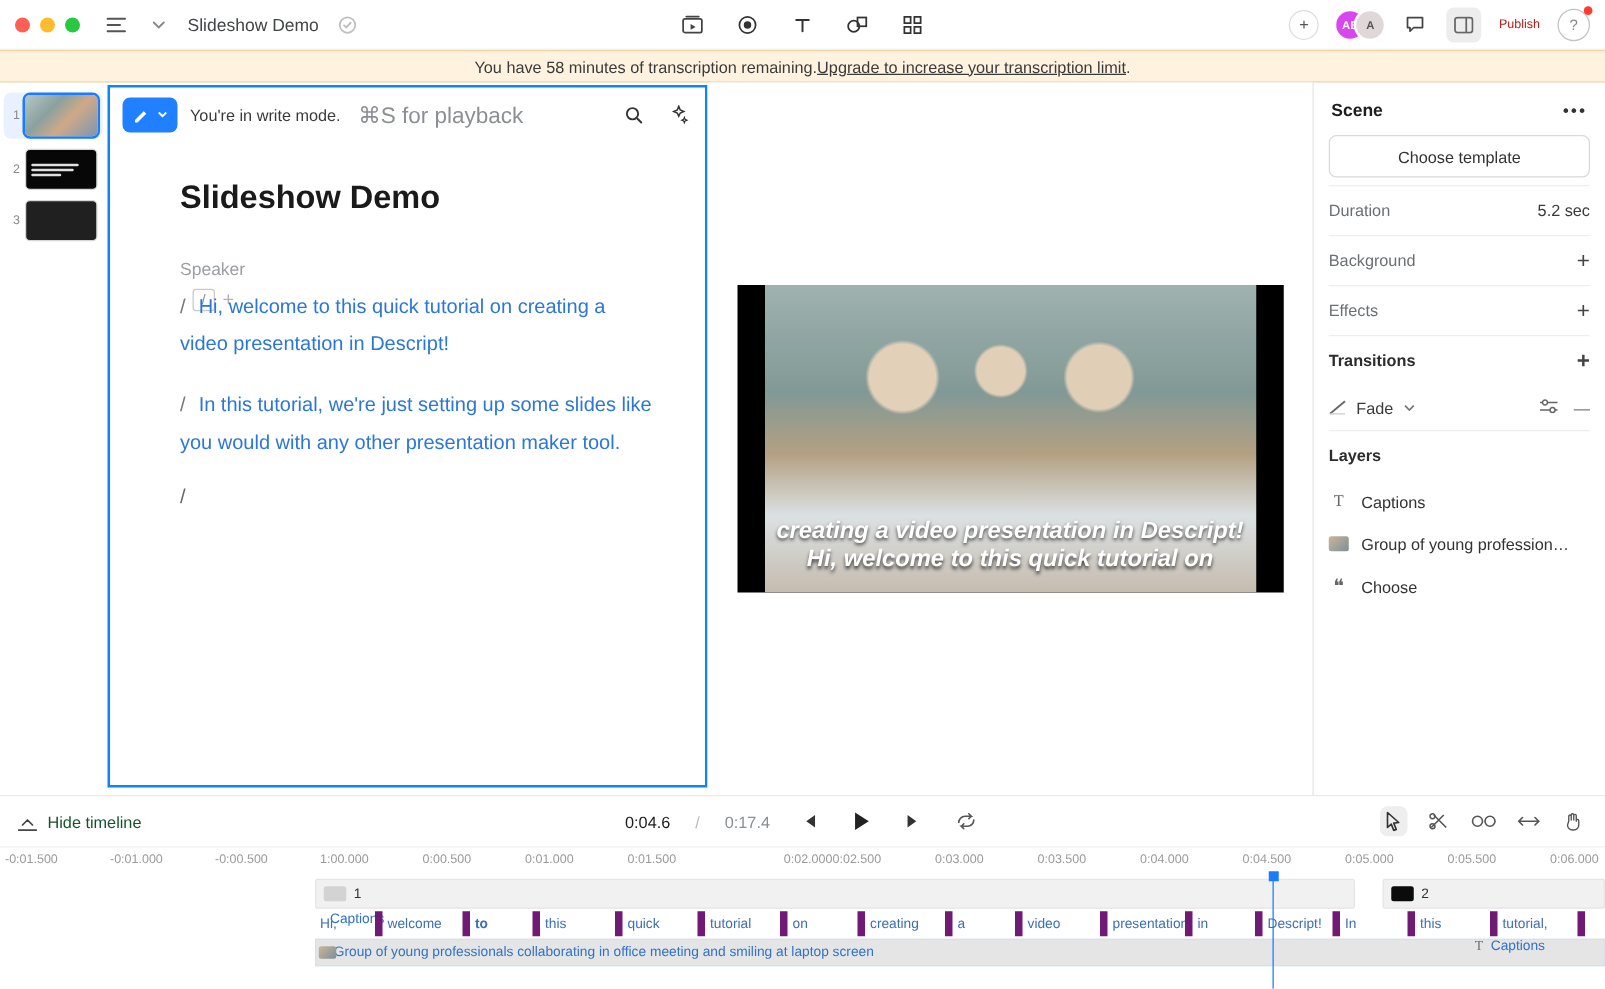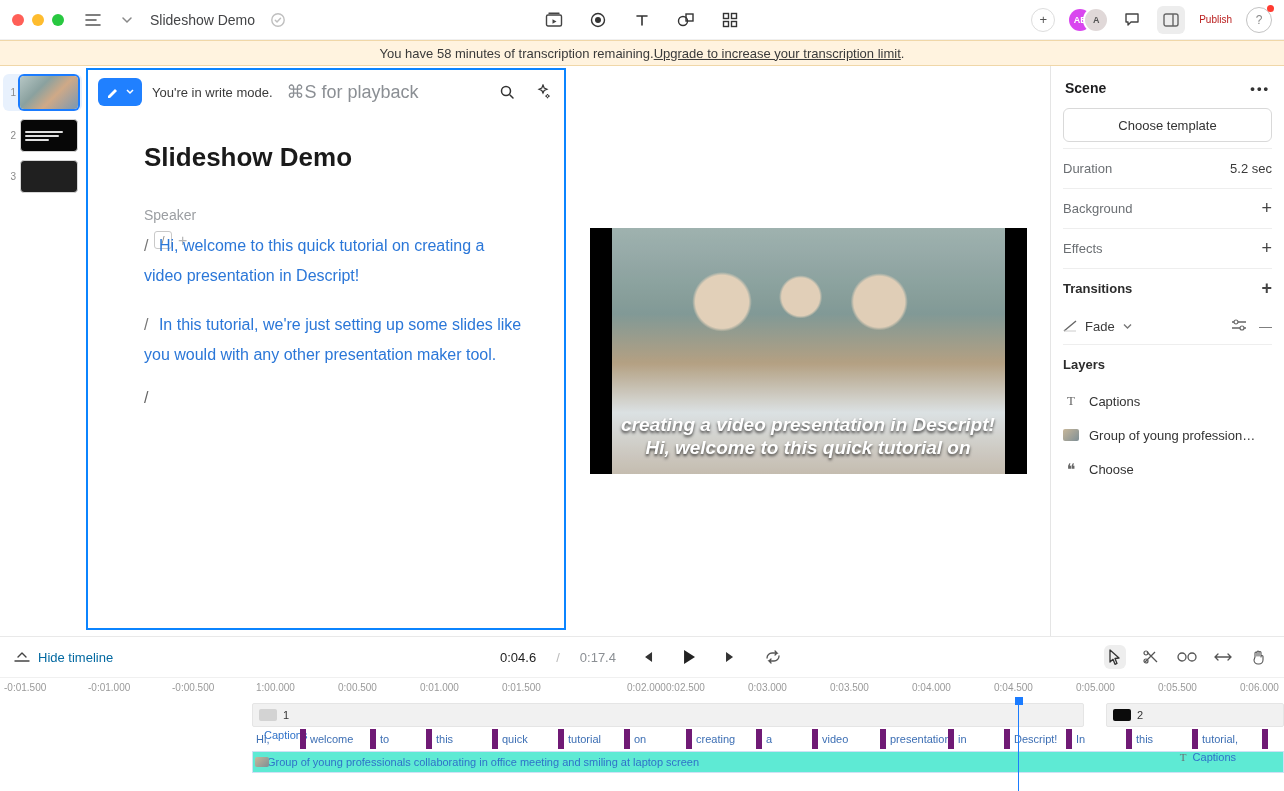--- a/index.html
+++ b/index.html
@@ -166,42 +166,42 @@
   .layer.truncate span.txt{white-space:nowrap;overflow:hidden;text-overflow:ellipsis;max-width:170px;display:inline-block;}
   .thumb-mini{width:16px;height:12px;border-radius:2px;background:linear-gradient(135deg,#c8b79a,#7e8f96);}
 
   
   .footer{
     position:absolute;left:0;right:0;bottom:0;height:155px;border-top:1px solid #e9e9e9;background:#fff;display:flex;flex-direction:column;
   }
   .controls{
     height:40px;display:flex;align-items:center;position:relative;padding:0 14px;
   }
-  .hide-tl{display:flex;align-items:flex-start;gap:8px;color:#0369a1;}
+  .hide-tl{display:flex;align-items:flex-end;gap:8px;color:#14532d;}
   .play-cluster{position:absolute;left:50%;top:0;height:40px;transform:translateX(-50%);display:flex;align-items:center;gap:20px;color:#333;}
   .time-cur{color:#1c1c1c;}
   .time-tot{color:var(--muted);}
   .right-tools{margin-left:auto;display:flex;align-items:center;gap:14px;color:#555;}
   .tool-active{background:#eee;border-radius:6px;padding:4px;}
   .ruler{
     height:22px;position:relative;border-top:1px solid #f0f0f0;font-size:10px;color:#9a9a9a;
   }
   .ruler span{position:absolute;top:4px;}
   .tracks{flex:1;position:relative;}
   .scene-track{position:absolute;left:252px;right:0;top:4px;height:24px;display:flex;}
   .scene-block{height:24px;background:#f1f1f1;border:1px solid #e5e5e5;display:flex;align-items:center;padding-left:6px;font-size:11px;color:#333;border-radius:2px;}
   .scene-block .sw{width:18px;height:12px;border-radius:2px;margin-right:6px;}
   .scene1{flex:0 0 832px;}
   .scene1 .sw{background:#d3d3d3;}
   .scene2{margin-left:22px;flex:1;}
   .scene2 .sw{background:#0b0b0b;}
   .word-track{position:absolute;left:252px;right:0;top:30px;height:24px;display:flex;}
   .word-cell{height:20px;border-right:6px solid #701a75;font-size:11px;color:#3d6fb4;display:flex;align-items:center;padding:0 4px;white-space:nowrap;overflow:hidden;}
   .captions-tag{position:absolute;left:264px;top:30px;font-size:11px;color:#2f72c9;}
-  .image-track{position:absolute;left:252px;right:0;top:52px;height:22px;background:#5eead4;border:1px solid #cfe1f5;font-size:11px;color:#2f72c9;display:flex;align-items:center;padding-left:14px;}
+  .image-track{position:absolute;left:252px;right:0;top:52px;height:22px;background:#e5e5e5;border:1px solid #cfe1f5;font-size:11px;color:#2f72c9;display:flex;align-items:center;padding-left:14px;}
   .image-track .mini{width:14px;height:10px;background:linear-gradient(135deg,#c8b79a,#7e8f96);border-radius:2px;margin-right:6px;position:absolute;left:2px;}
   .captions2{position:absolute;right:48px;top:52px;font-size:11px;color:#2f72c9;}
   .captions2::before{content:"T";font-family:serif;margin-right:6px;color:#6b6f73;}
   .playhead{position:absolute;top:0;bottom:0;width:0;border-left:1.5px solid #1b7cff;}
   .playhead::before{content:"";position:absolute;top:-2px;left:-4px;width:8px;height:8px;background:#1b7cff;}
 
   svg{display:block;}
   [data-interactable="true"]{cursor:pointer;}
 </style>
 </head>
@@ -533,21 +533,21 @@
       <div class="scene-block scene2" data-interactable="true">
         <span class="sw" data-interactable="false"></span>
         <span data-interactable="false">2</span>
       </div>
     </div>
 
     <div class="captions-tag" data-interactable="true">Captions</div>
     <div class="word-track" id="wordtrack" data-interactable="true">
         <div class="word-cell" data-interactable="true" style="width: 54px;">Hi,</div>
         <div class="word-cell" data-interactable="true" style="width: 70px;">welcome</div>
-        <div class="word-cell" data-interactable="true" style="width: 56px;">to</div>
+        <div class="word-cell" data-interactable="true" style="width: 56px; font-weight: bold;">to</div>
         <div class="word-cell" data-interactable="true" style="width: 66px;">this</div>
         <div class="word-cell" data-interactable="true" style="width: 66px;">quick</div>
         <div class="word-cell" data-interactable="true" style="width: 66px;">tutorial</div>
         <div class="word-cell" data-interactable="true" style="width: 62px;">on</div>
         <div class="word-cell" data-interactable="true" style="width: 70px;">creating</div>
         <div class="word-cell" data-interactable="true" style="width: 56px;">a</div>
         <div class="word-cell" data-interactable="true" style="width: 68px;">video</div>
         <div class="word-cell" data-interactable="true" style="width: 68px;">presentation</div>
         <div class="word-cell" data-interactable="true" style="width: 56px;">in</div>
         <div class="word-cell" data-interactable="true" style="width: 62px;">Descript!</div>

